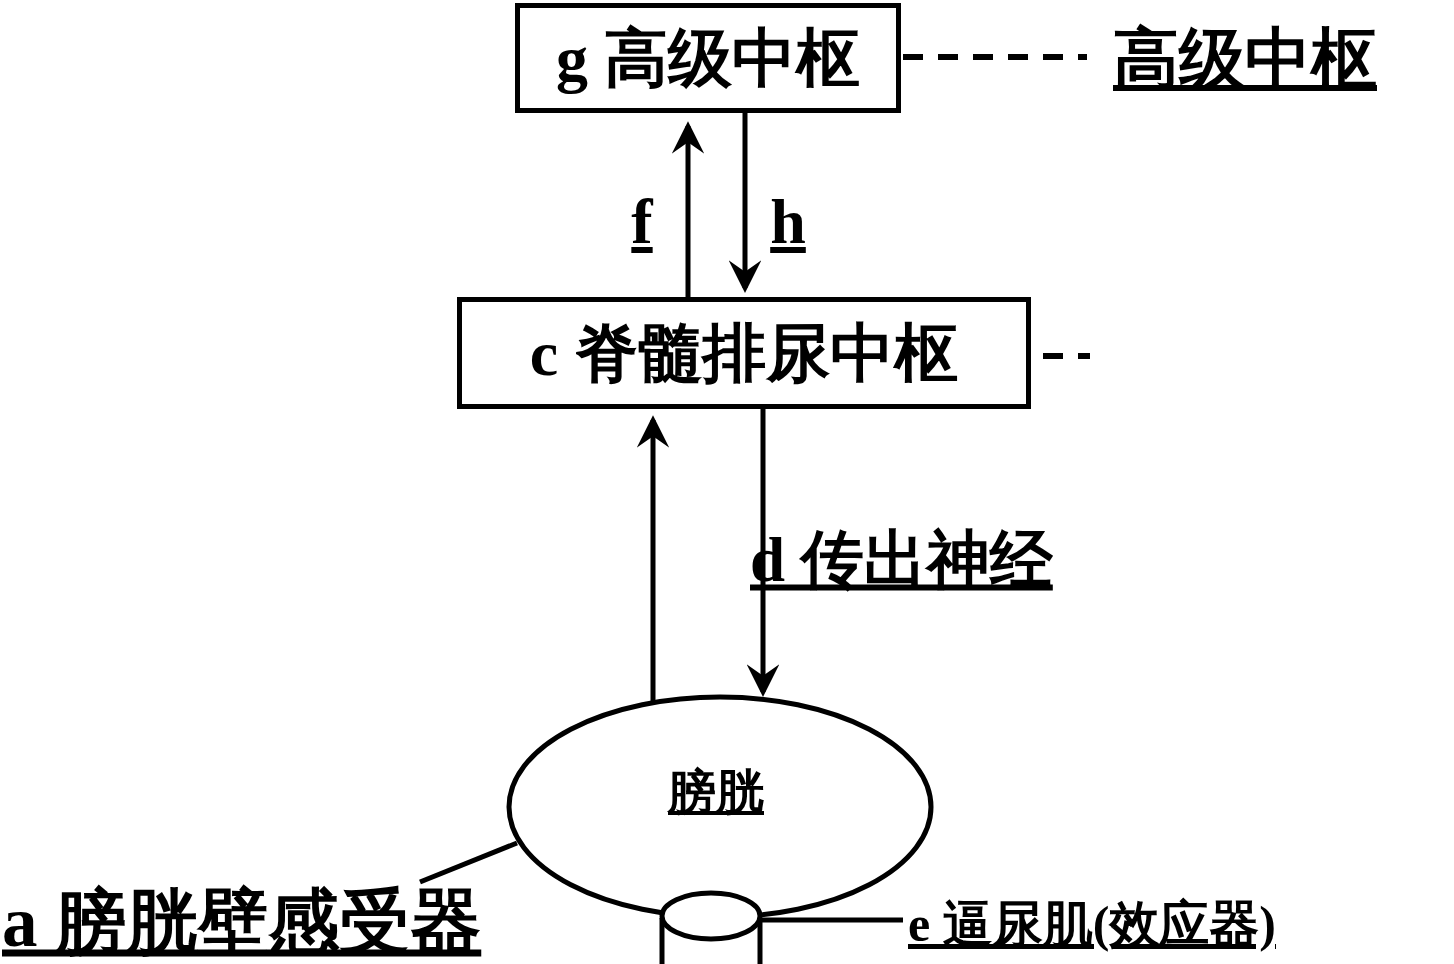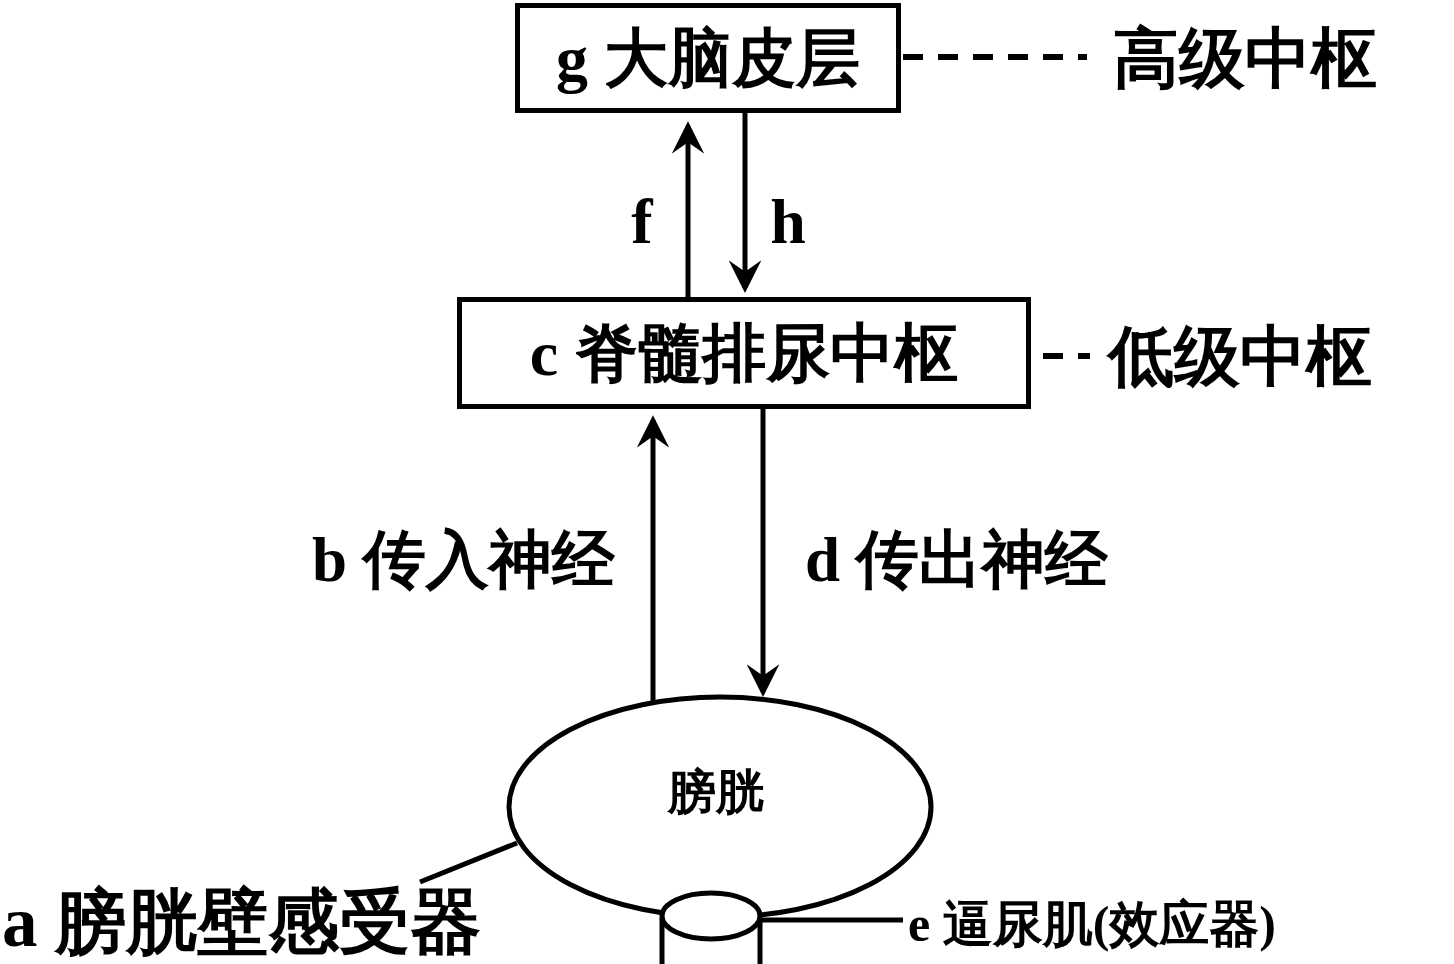--- a/index.html
+++ b/index.html
@@ -45,38 +45,39 @@
     left: 457px;
     top: 297px;
     width: 574px;
     height: 112px;
   }
   .txt {
     position: absolute;
     white-space: nowrap;
     transform: translateY(-50%);
     line-height: 1;
+    text-decoration: underline;
   }
   .annotation {
     font-size: 66px;
   }
   .ann-high { left: 1113px; top: 59px; }
   .ann-low  { left: 1108px; top: 357px; }
   .arrow-letter {
     font-size: 64px;
     width: 60px;
     text-align: center;
   }
   .letter-f { left: 612px; top: 222px; }
   .letter-h { left: 758px; top: 222px; }
   .nerve-label {
     font-size: 63px;
   }
   .label-afferent { left: 312px; top: 560px; }
-  .label-efferent { left: 805px; top: 560px; text-align: right; }
+  .label-efferent { left: 750px; top: 560px; text-align: right; }
   .bladder-label {
     font-size: 48px;
     left: 716px;
     top: 792px;
     transform: translate(-50%, -50%);
   }
   .label-receptor {
     font-size: 71px;
     left: 2px;
     top: 922px;
@@ -117,34 +118,32 @@
 
     <line x1="662" y1="918" x2="662" y2="964" stroke="#000000" stroke-width="5"></line>
     <line x1="760" y1="918" x2="760" y2="964" stroke="#000000" stroke-width="5"></line>
 
     <line x1="420" y1="882" x2="517" y2="843" stroke="#000000" stroke-width="5"></line>
 
     <line x1="762" y1="920" x2="903" y2="920" stroke="#000000" stroke-width="5"></line>
   </svg>
 
   <div class="node-box box-high-center">
-    <span>g 大脑皮层</span>
+    <span>g 高级中枢</span>
   </div>
 
   <div class="node-box box-low-center">
     <span>c 脊髓排尿中枢</span>
   </div>
 
   <div class="txt annotation ann-high">高级中枢</div>
-  <div class="txt annotation ann-low">低级中枢</div>
 
   <div class="txt arrow-letter letter-f">f</div>
   <div class="txt arrow-letter letter-h">h</div>
 
-  <div class="txt nerve-label label-afferent">b 传入神经</div>
   <div class="txt nerve-label label-efferent">d 传出神经</div>
 
   <div class="txt bladder-label">膀胱</div>
 
   <div class="txt label-receptor">a 膀胱壁感受器</div>
   <div class="txt label-effector">e 逼尿肌(效应器)</div>
 
 </div>
 
 </body></html>

